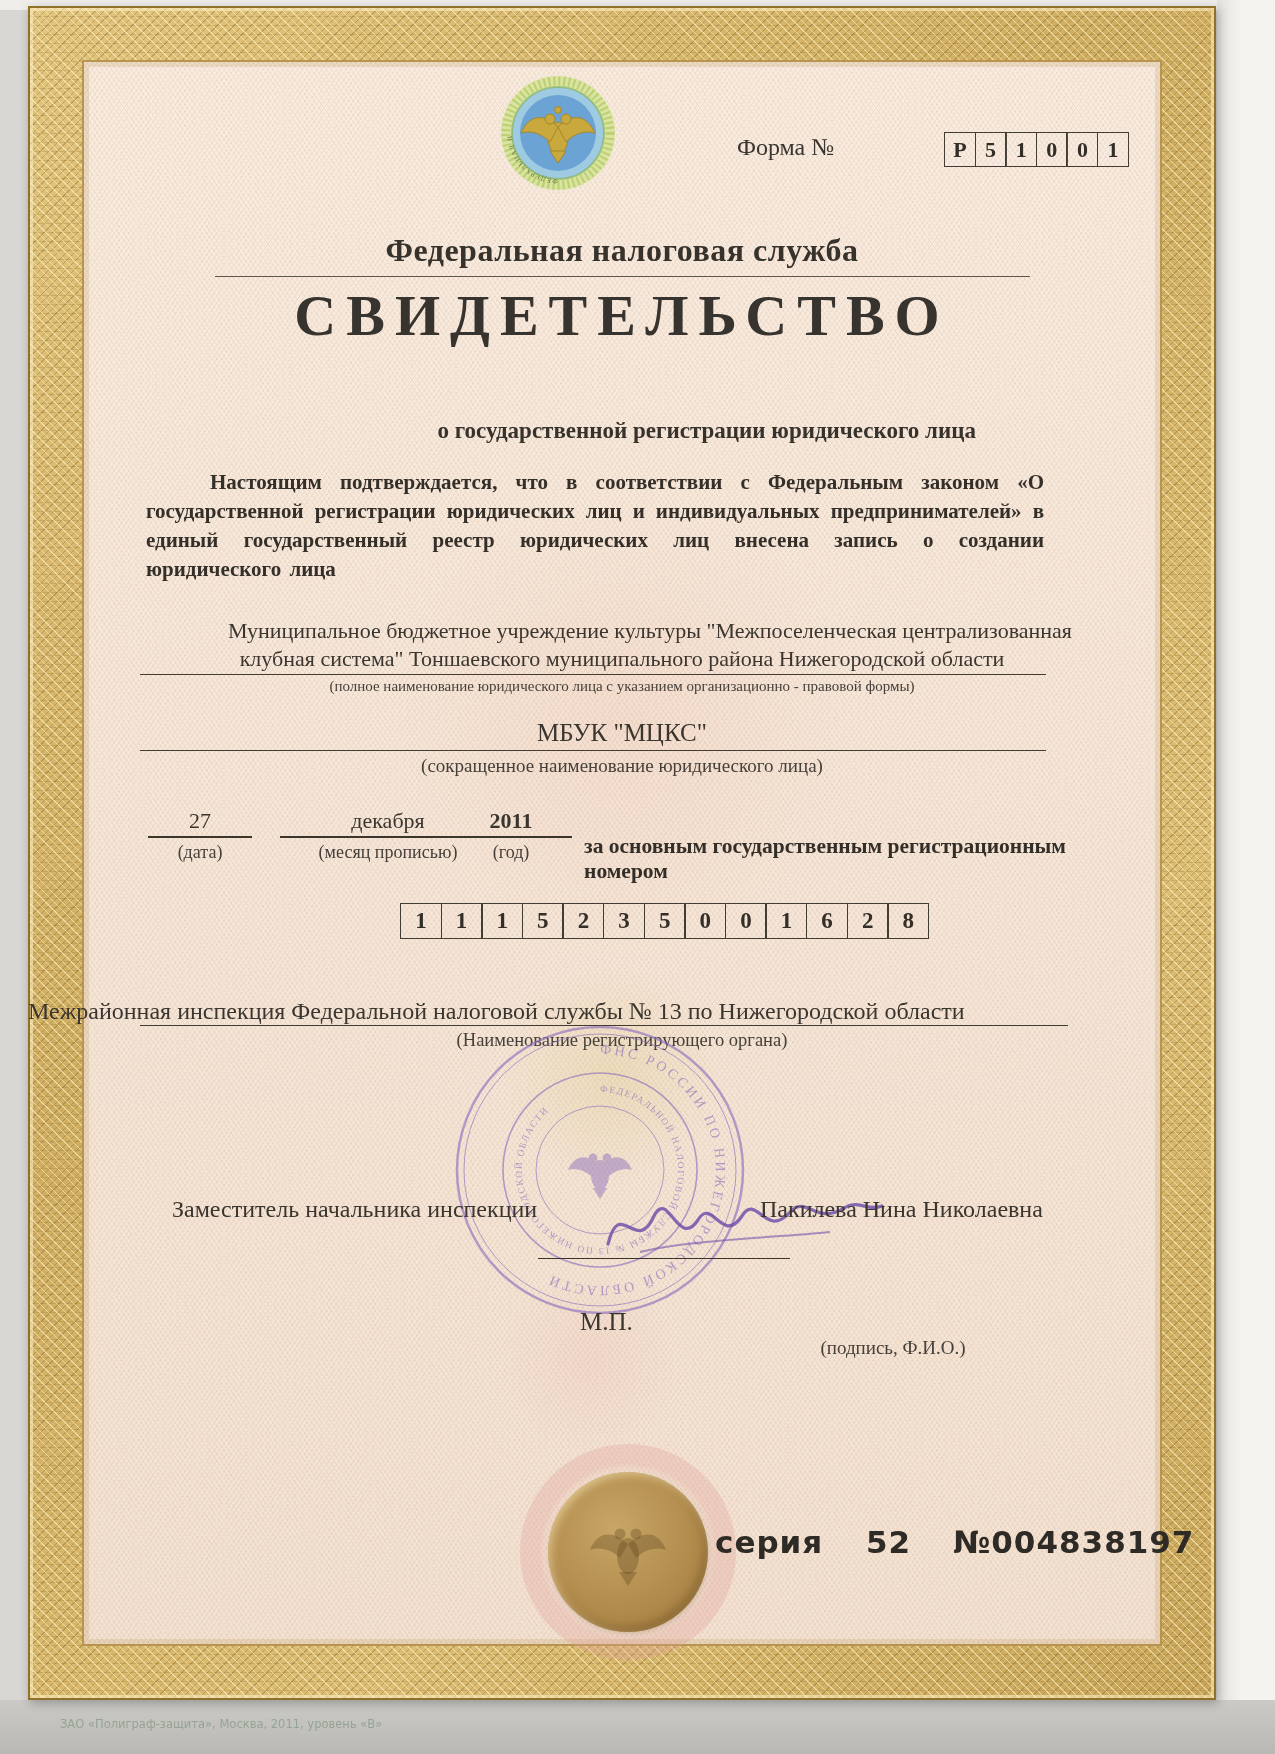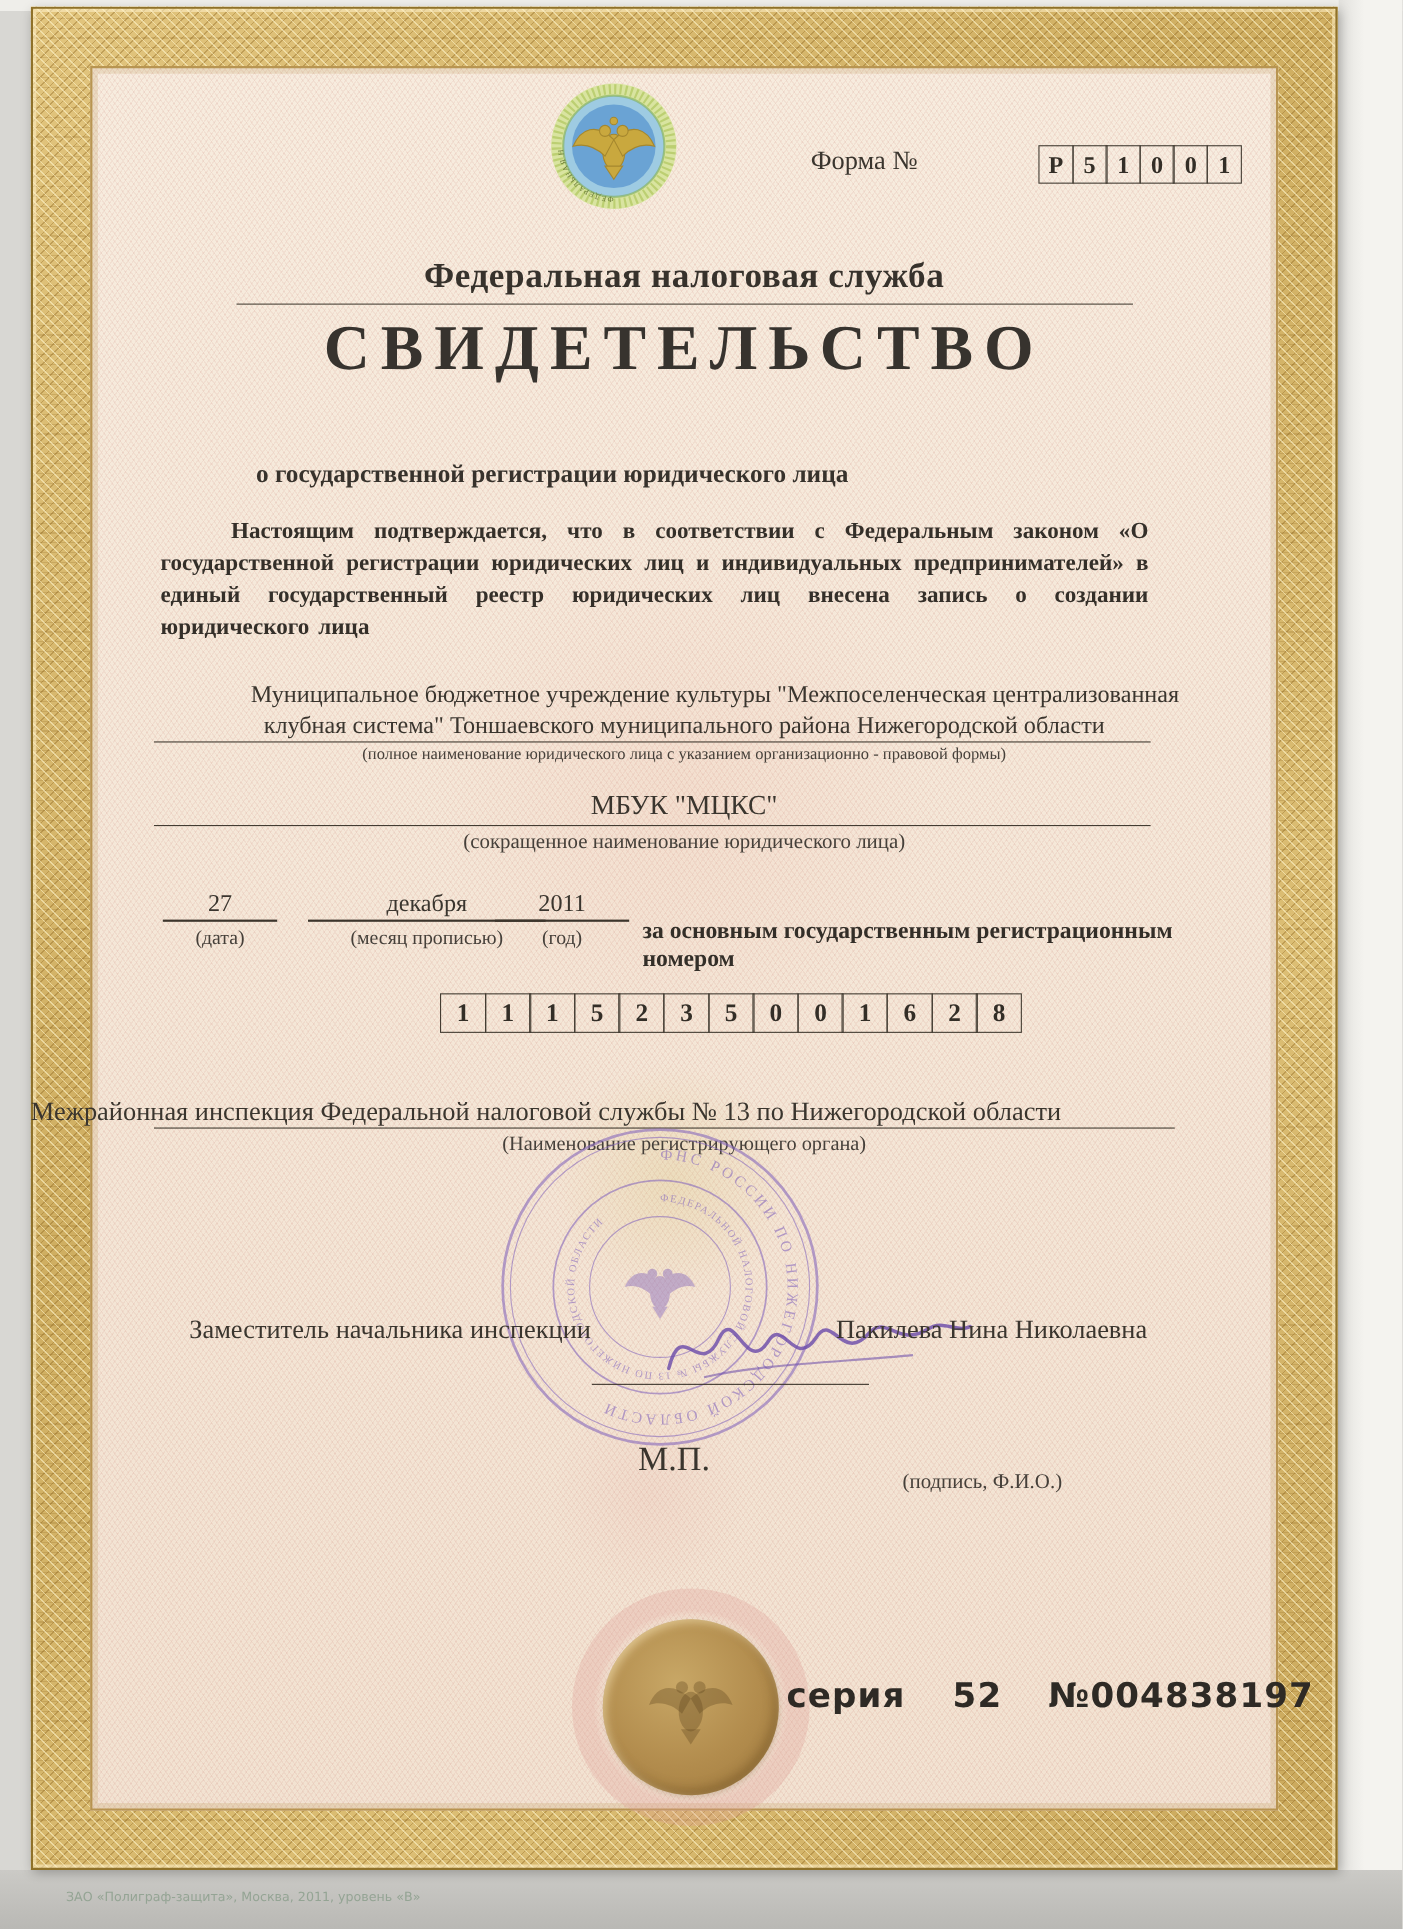--- a/index.html
+++ b/index.html
@@ -43,59 +43,59 @@
   .code-boxes{left:916px;top:126px;display:flex;}
   .code-cell{
     width:30px;height:33px;border:1.4px solid #433c32;margin-left:-1.4px;
     display:flex;align-items:center;justify-content:center;
     font-weight:bold;font-size:22px;color:#332e27;background:rgba(255,255,255,.06);
   }
   .code-cell:first-child{margin-left:0;}
   .agency{left:0;top:226px;width:1188px;text-align:center;font-size:32px;font-weight:bold;color:#37322c;letter-spacing:.5px;}
   .rule1{left:187px;top:270px;width:815px;height:0;border-top:1.6px solid rgba(58,50,40,.8);}
   .doc-title{left:0;top:276px;width:1188px;text-align:center;font-size:58px;font-weight:bold;color:#37332e;letter-spacing:10px;}
-  .doc-subtitle{left:0;top:412px;width:948px;text-align:center;font-size:23px;font-weight:bold;color:#37322c;}
+  .doc-subtitle{left:0;top:412px;width:948px;text-align:right;font-size:23px;font-weight:bold;color:#37322c;}
   .paragraph{
     left:118px;top:462px;width:898px;
     font-size:21px;font-weight:bold;color:#342f29;
     line-height:29px;text-align:justify;text-indent:64px;word-spacing:3px;
   }
   .org-line1{left:0;top:612px;width:1188px;text-align:center;font-size:22px;color:#3a352e;padding-left:28px;}
   .org-line2{left:0;top:640px;width:1188px;text-align:center;font-size:22px;color:#3a352e;}
   .org-underline{left:112px;top:668px;width:906px;border-top:1.5px solid #433c32;}
   .org-caption{left:0;top:672px;width:1188px;text-align:center;font-size:15px;color:#46403a;}
   .short-name{left:0;top:713px;width:1188px;text-align:center;font-size:25px;color:#3a352e;}
   .short-underline{left:112px;top:744px;width:906px;border-top:1.5px solid #433c32;}
   .short-caption{left:0;top:749px;width:1188px;text-align:center;font-size:19px;color:#46403a;}
   
   .date-field{top:796px;height:36px;border-bottom:2px solid #3c352c;text-align:center;font-size:22px;color:#3a352e;display:flex;align-items:flex-end;justify-content:center;padding-bottom:2px;box-sizing:border-box;}
   .f-day{left:120px;width:104px;}
   .f-month{left:252px;width:216px;}
-  .f-year{left:422px;width:122px;}
+  .f-year{left:422px;width:122px;font-weight:bold;}
   .date-caption{top:836px;text-align:center;font-size:18px;color:#46403a;}
   .c-day{left:120px;width:104px;}
   .c-month{left:252px;width:216px;}
   .c-year{left:422px;width:122px;}
   .ogrn-intro{left:556px;top:828px;width:520px;font-size:21.5px;font-weight:bold;color:#332e28;}
   
   .ogrn-boxes{left:372px;top:897px;display:flex;}
   .ogrn-cell{
     width:40px;height:34px;border:1.4px solid #433c32;margin-left:-1.4px;
     display:flex;align-items:center;justify-content:center;
     font-weight:bold;font-size:23px;color:#332e27;
   }
   .ogrn-cell:first-child{margin-left:0;}
   .authority{left:0;top:992px;width:1244px;text-align:left;font-size:24px;color:#3a352e;}
   .auth-underline{left:112px;top:1019px;width:928px;border-top:1.5px solid #433c32;}
   .auth-caption{left:0;top:1024px;width:1188px;text-align:center;font-size:18.5px;color:#46403a;}
   
   .sig-position{left:144px;top:1190px;font-size:24px;color:#3a352e;}
   .sig-name{left:732px;top:1190px;font-size:24px;color:#3a352e;}
   .sig-line{left:510px;top:1252px;width:252px;border-top:1.6px solid #3c352c;}
-  .seal-mark{left:552px;top:1302px;font-size:31px;color:#3a352e;}
+  .seal-mark{left:552px;top:1302px;font-size:25px;color:#3a352e;}
   .sign-caption{left:775px;top:1331px;width:180px;text-align:center;font-size:19px;color:#46403a;}
   .stamp-svg{left:422px;top:1014px;width:300px;height:300px;opacity:.62;}
   .squiggle-svg{left:572px;top:1176px;width:290px;height:96px;opacity:.8;}
   
   .seal-ring{left:492px;top:1438px;width:216px;height:216px;border-radius:50%;
     background:radial-gradient(circle, transparent 52%, rgba(222,158,150,.30) 58% 72%, transparent 78%);}
   .gold-seal{left:520px;top:1466px;width:160px;height:160px;border-radius:50%;
     background:radial-gradient(circle at 42% 36%, #c8a766, #b28c4d 55%, #a07a3e);
     box-shadow: inset 3px 3px 8px rgba(255,236,190,.55), inset -4px -5px 10px rgba(95,66,24,.4), 1px 2px 5px rgba(120,80,40,.25);}
   .series-row{top:1518px;font-family:"DejaVu Sans","Liberation Sans",sans-serif;font-weight:bold;color:#2e2a25;font-size:31px;letter-spacing:1px;}

